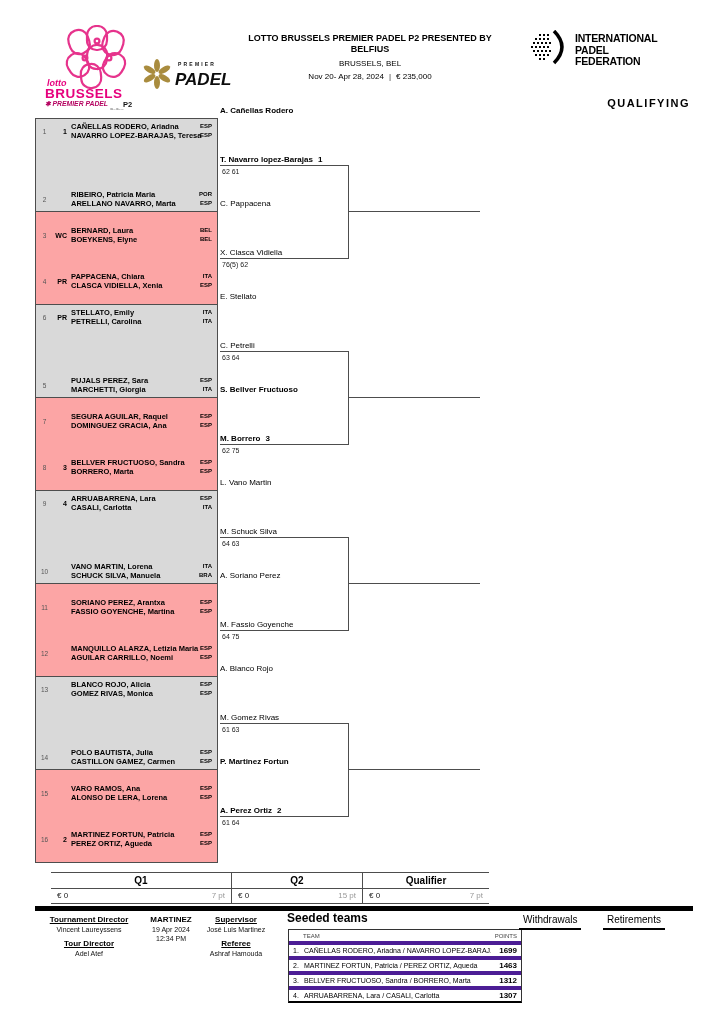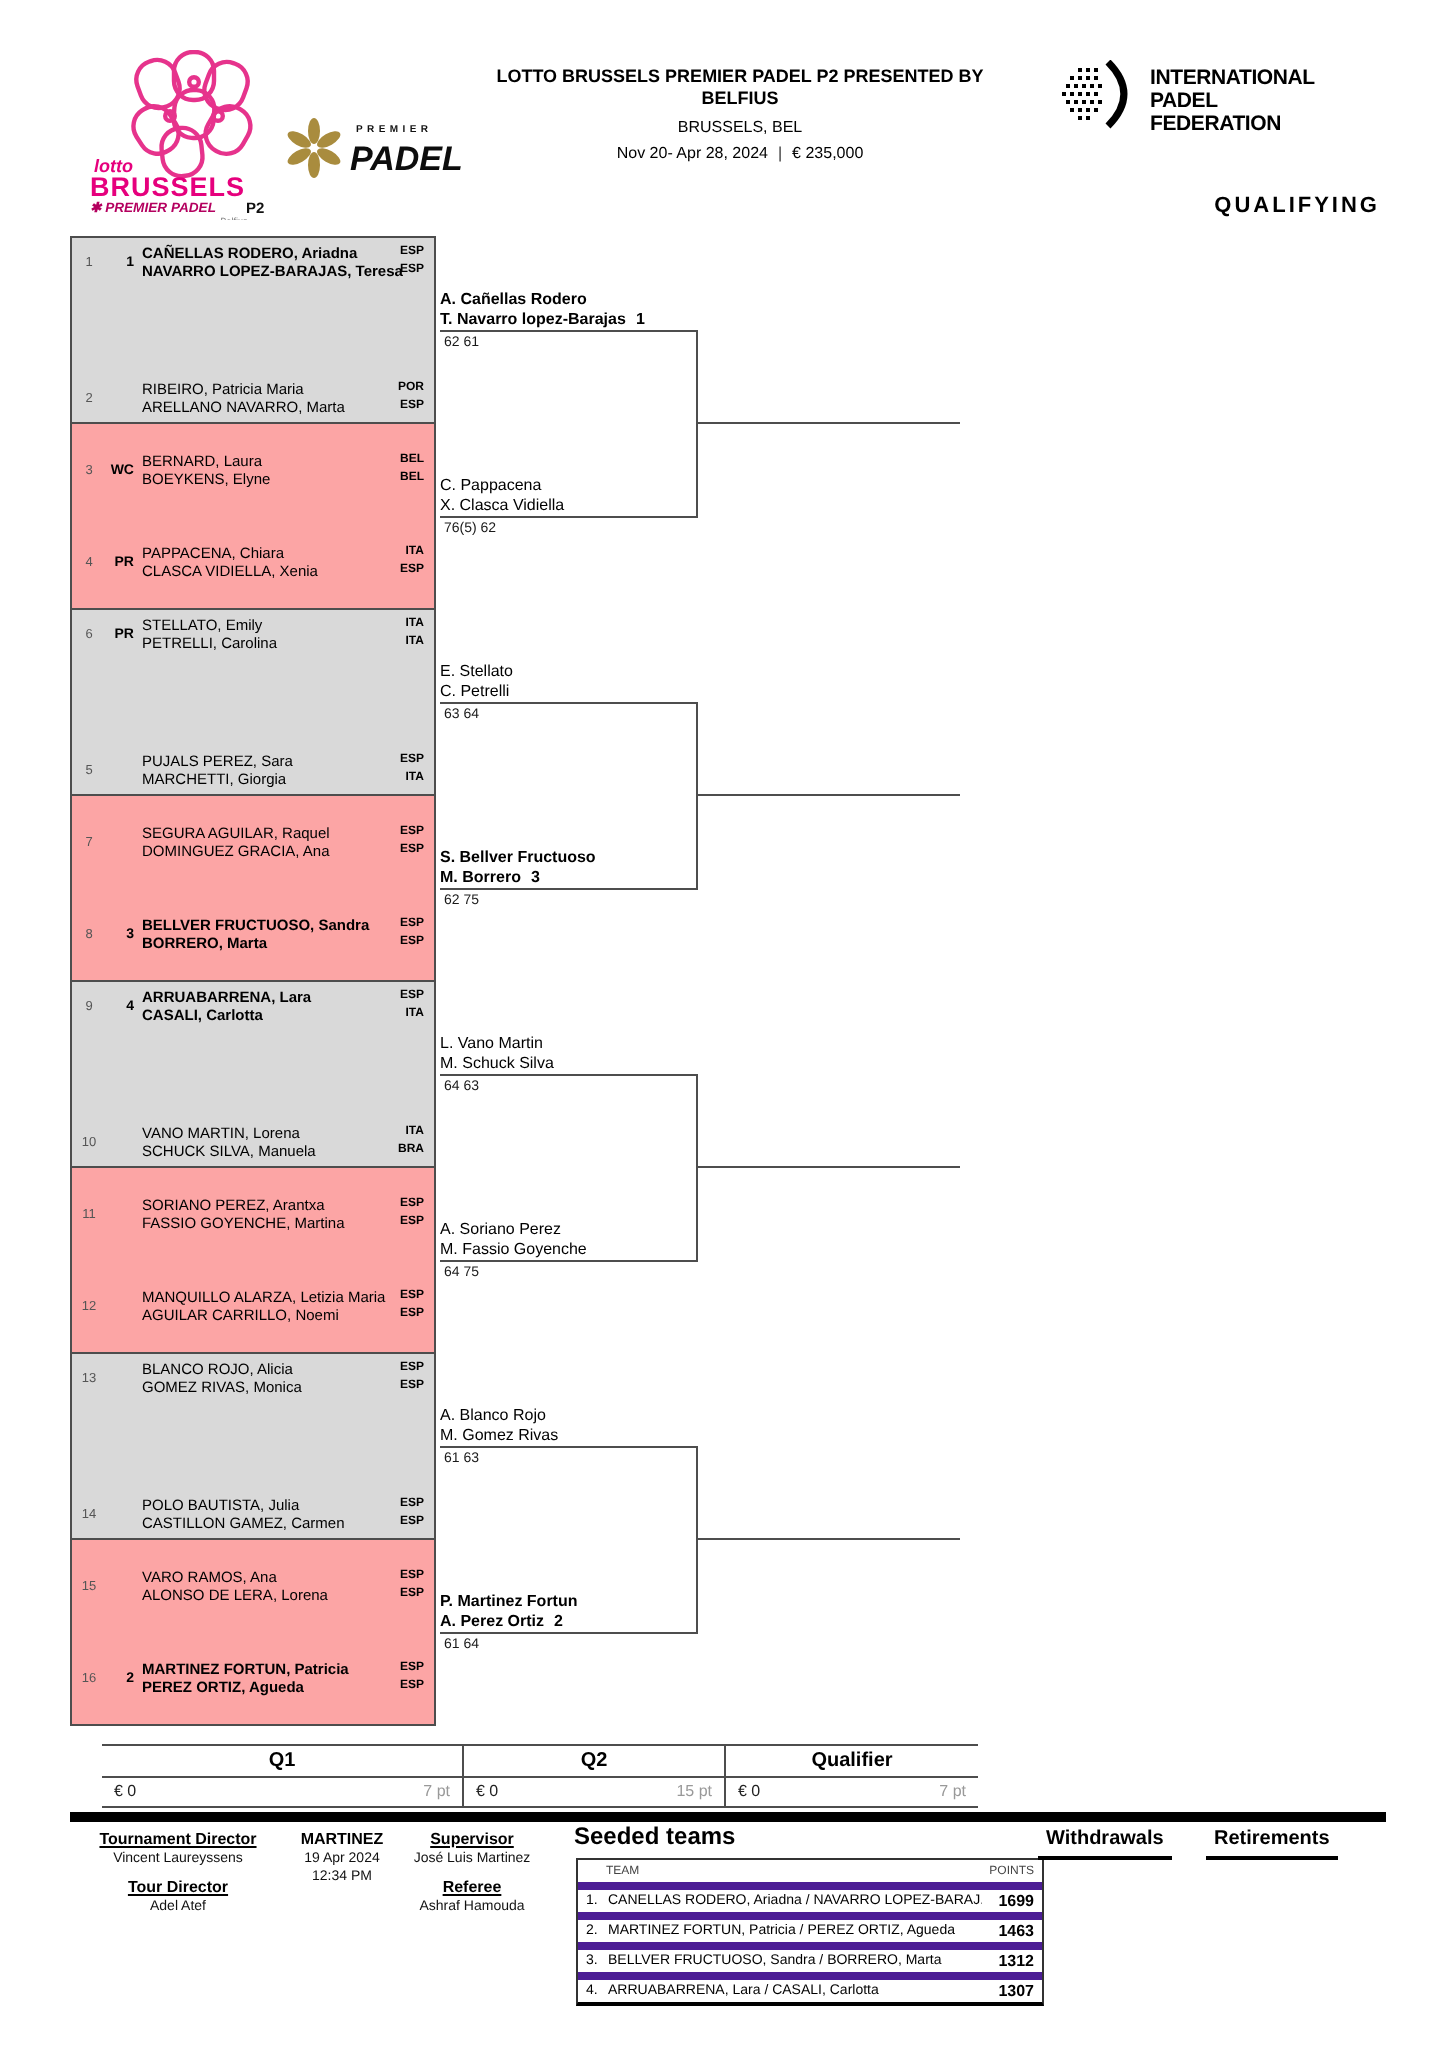--- a/index.html
+++ b/index.html
@@ -14,27 +14,27 @@
   .qual{position:absolute;top:97px;left:540px;width:150px;text-align:right;font-size:11px;font-weight:bold;letter-spacing:1.5px;}
   .logo{position:absolute;}
 
   
   .match{position:absolute;left:35px;width:183px;height:94px;border:1px solid #4d4d4d;box-sizing:border-box;display:flex;flex-direction:column;background:#fca5a5;}
   .match.shaded{background:#d9d9d9;gap:44px;}
   .team{flex:1;display:flex;align-items:center;}
   .pos{width:17px;font-size:6.5px;color:#555;text-align:center;flex:0 0 auto;}
   .code{width:14px;font-size:7px;font-weight:bold;text-align:right;padding-right:4px;flex:0 0 auto;}
   .names{flex:1;min-width:0;}
-  .nl{display:block;font-size:7.5px;line-height:9.5px;white-space:nowrap;}
+  .nl{display:block;font-size:7.5px;line-height:9.5px;white-space:nowrap;font-weight:bold;}
   .team.b .nl{font-weight:bold;}
   .ctr{flex:0 0 auto;width:22px;text-align:right;padding-right:5px;}
   .cl{display:block;font-size:6px;font-weight:bold;line-height:9.5px;}
 
   
-  .slot{position:absolute;left:220px;width:128px;height:22px;border-bottom:1px solid #4d4d4d;display:flex;flex-direction:column;justify-content:flex-end;}
+  .slot{position:absolute;left:220px;width:128px;height:22px;border-bottom:1px solid #4d4d4d;display:flex;flex-direction:column;justify-content:flex-end;gap:39px;}
   .sl{font-size:8px;line-height:10px;white-space:nowrap;}
   .slot.b .sl{font-weight:bold;}
   .seed2{font-weight:bold;margin-left:5px;}
   .score{position:absolute;left:222px;font-size:7px;color:#1a1a1a;}
   .vline{position:absolute;left:348px;width:1px;background:#4d4d4d;height:94px;}
   .hline{position:absolute;left:349px;width:131px;height:1px;background:#4d4d4d;}
 
   
   .rt{position:absolute;left:35px;top:872px;width:438px;border-top:1px solid #4d4d4d;border-bottom:1px solid #4d4d4d;margin-left:16px;}
   .rt-r1{display:flex;border-bottom:1px solid #4d4d4d;}
@@ -62,21 +62,21 @@
   .relline{font-size:7px;margin-top:2px;color:#111;}
 
   .steams-title{position:absolute;left:287px;top:911px;font-size:12px;font-weight:bold;}
   .steams{position:absolute;left:288px;top:929px;width:232px;border:1px solid #333;border-bottom:2px solid #000;background:#fff;}
   .st-head{display:flex;justify-content:space-between;font-size:6px;color:#444;padding:3px 4px 2px 14px;}
   .st-row{display:flex;border-top:4px solid #4c1d95;font-size:7px;align-items:center;padding:1px 4px;}
   .st-rank{width:11px;flex:0 0 auto;}
   .st-team{flex:1;white-space:nowrap;overflow:hidden;}
   .st-pts{font-size:8px;font-weight:bold;text-align:right;width:26px;flex:0 0 auto;}
 
-  .wlab{position:absolute;top:914px;font-size:10px;font-weight:bold;border-bottom:2px solid #000;padding:0 4px 3px 4px;}
+  .wlab{position:absolute;top:914px;font-size:10px;font-weight:normal;border-bottom:2px solid #000;padding:0 4px 3px 4px;}
   .w1{left:519px;}
   .w2{left:603px;}
 </style>
 </head>
 <body>
 
 <div class="page">
 
   <svg class="logo" style="left:35px;top:25px;" width="175" height="85" viewBox="0 0 175 85">
     <g stroke="#e6338c" fill="none" stroke-width="2.2">

